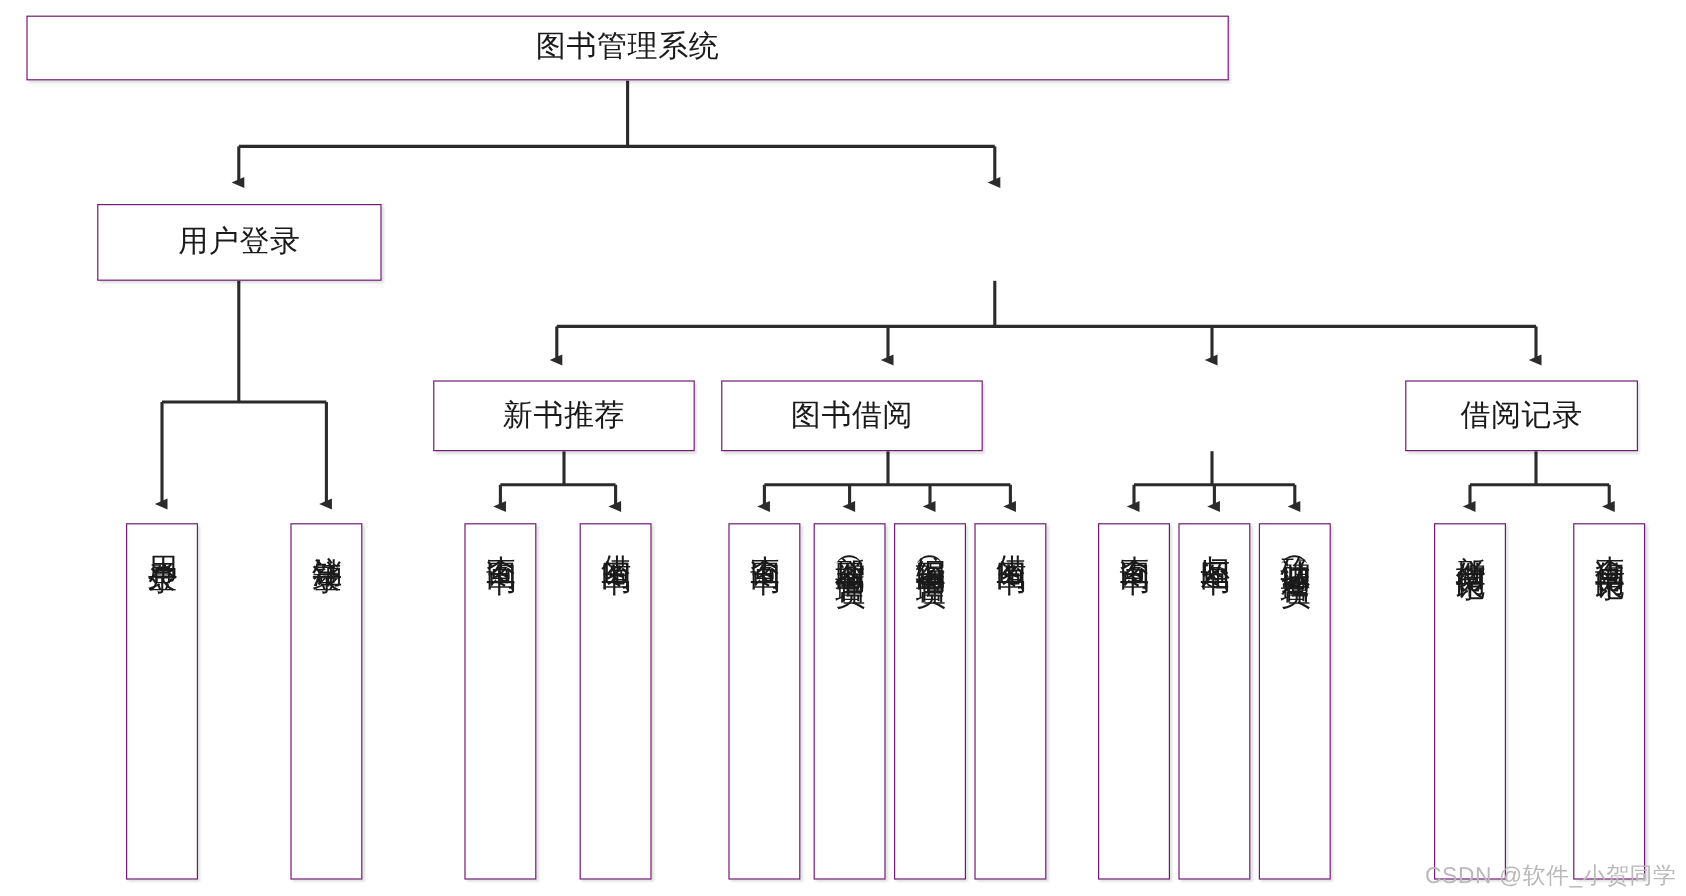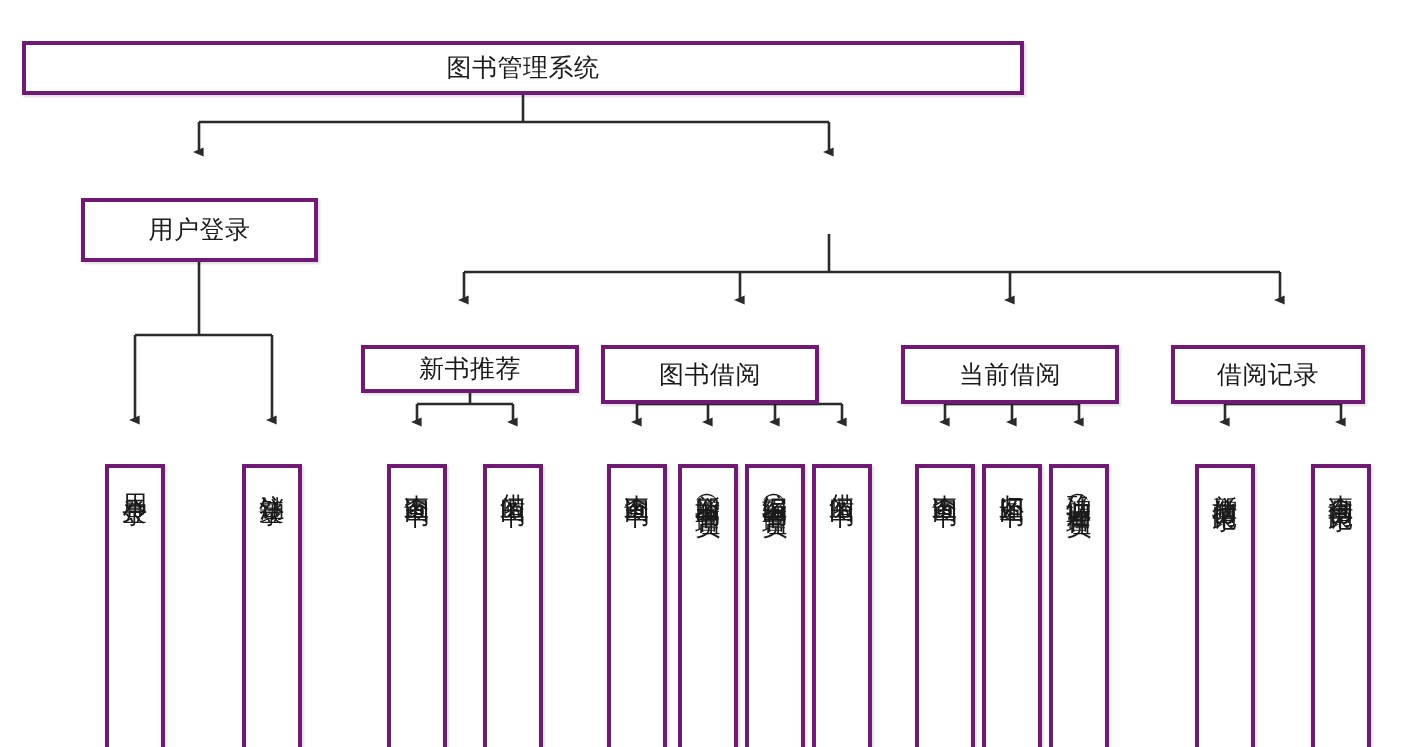--- a/index.html
+++ b/index.html
@@ -22,27 +22,26 @@
     position: absolute;
     left: 0;
     top: 0;
     width: 1405px;
     height: 747px;
   }
   .node {
     position: absolute;
     box-sizing: border-box;
     background: #ffffff;
-    border: 4px solid #701a75;
+    border: 1px solid #701a75;
     box-shadow: 2px 2px 2px rgba(0,0,0,0.13);
     display: flex;
     align-items: center;
     justify-content: center;
     color: #1a1a1a;
-    margin-top: 28px;
   }
   .node .label {
     display: block;
     text-align: center;
     line-height: 1.18;
     color: #1a1a1a;
     white-space: pre;
   }
   
   .node.h .label {
@@ -132,31 +131,28 @@
 
   <div class="node h" style="left:22px; top:13px; width:1002px; height:54px;">
     <span class="label">图书管理系统</span>
   </div>
 
   <div class="node h" style="left:81px; top:170px; width:237px; height:64px;">
     <span class="label">用户登录</span>
   </div>
 
 
-  <div class="node h" style="left:361px; top:317px; width:218px; height:48px;">
+  <div class="node h" style="left:361px; top:317px; width:218px; height:59px;">
     <span class="label">新书推荐</span>
   </div>
 
   <div class="node h" style="left:601px; top:317px; width:218px; height:59px;">
     <span class="label">图书借阅</span>
   </div>
 
-  <div class="node h" style="left:901px; top:317px; width:218px; height:59px;">
-    <span class="label">当前借阅</span>
-  </div>
 
   <div class="node h" style="left:1171px; top:317px; width:194px; height:59px;">
     <span class="label">借阅记录</span>
   </div>
 
   <div class="node v" style="left:105px; top:436px; width:60px; height:297px;">
     <span class="label">用户登录</span>
   </div>
 
   <div class="node v" style="left:242px; top:436px; width:60px; height:297px;">
@@ -200,13 +196,14 @@
   </div>
 
   <div class="node v" style="left:1195px; top:436px; width:60px; height:297px;">
     <span class="label">新增借阅记录</span>
   </div>
 
   <div class="node v" style="left:1311px; top:436px; width:60px; height:297px;">
     <span class="label">查询借阅记录</span>
   </div>
 
+  <div class="watermark">CSDN @软件_小贺同学</div>
 </div>
 
 </body></html>

